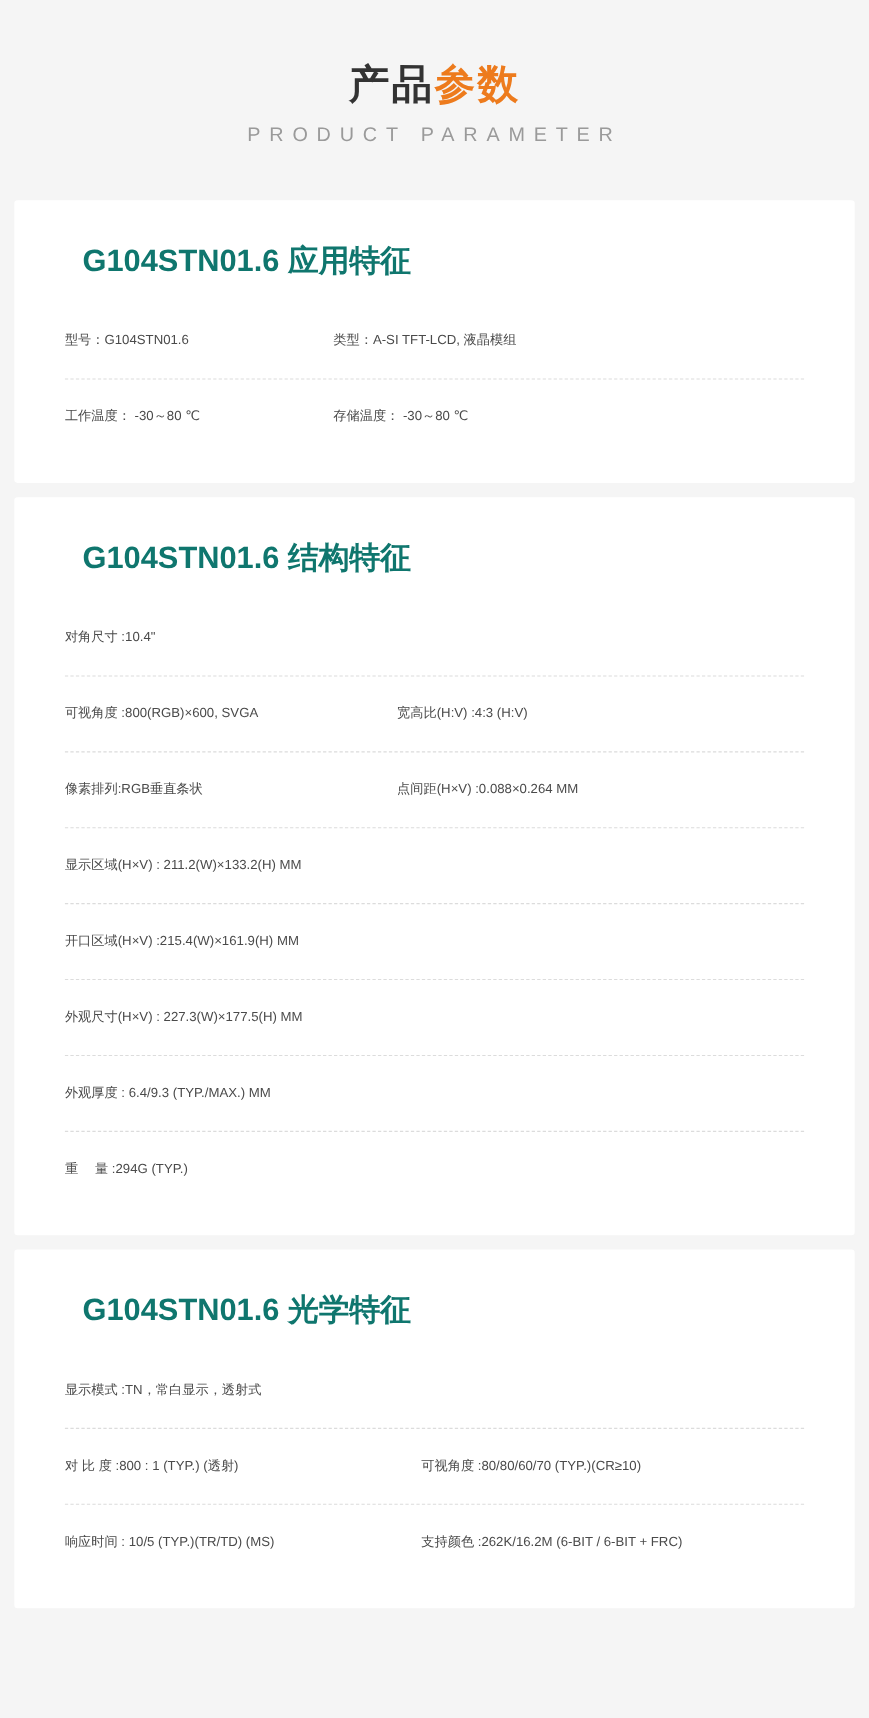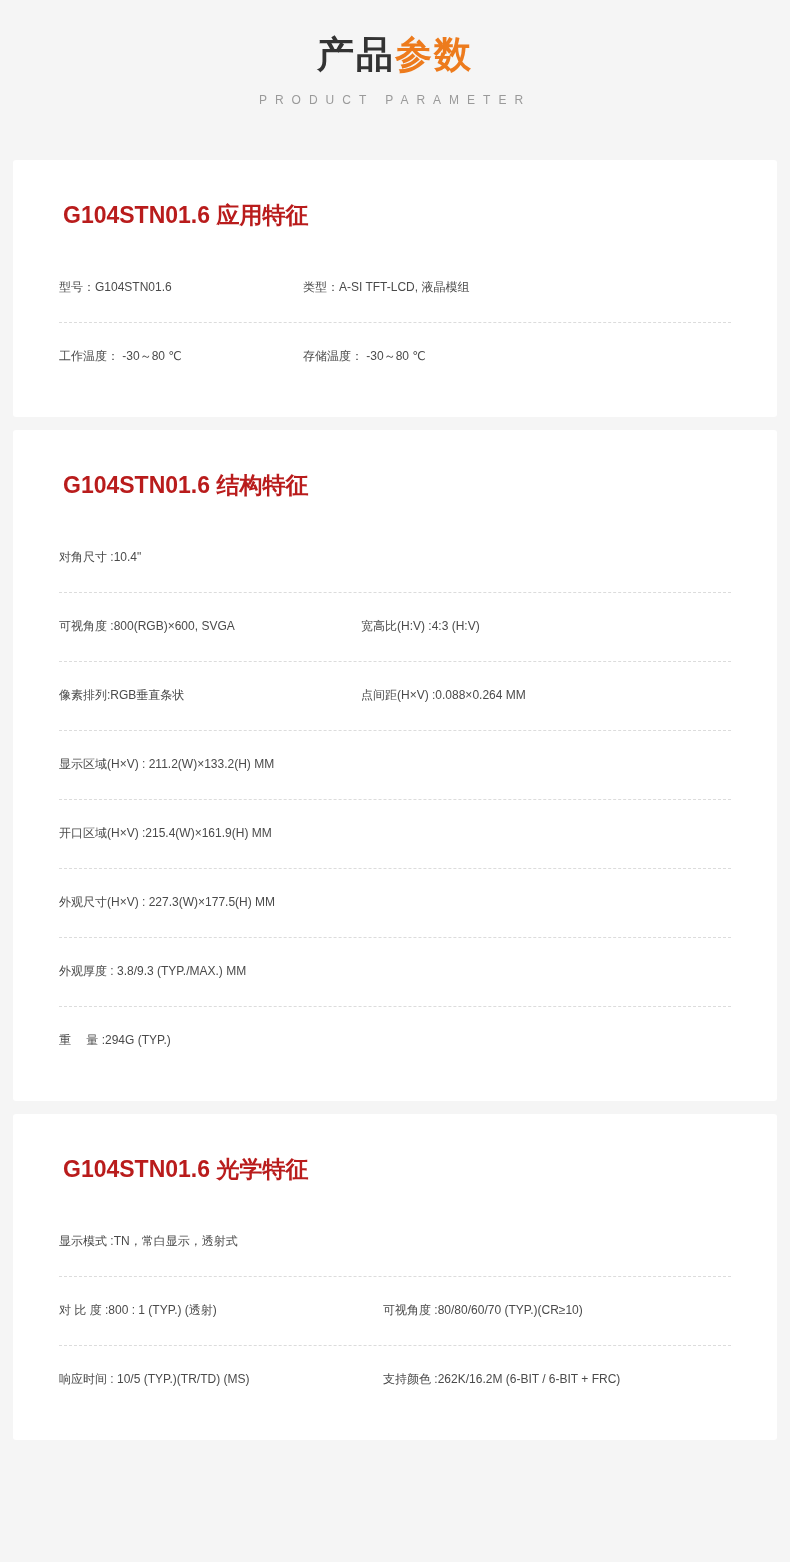--- a/index.html
+++ b/index.html
@@ -9,35 +9,35 @@
     font-family: "Liberation Sans", "DejaVu Sans", sans-serif;
   }
   body {
     width: 790px;
     min-height: 1562px;
     box-sizing: border-box;
   }
 
   
   .hero {
-    padding-top: 34px;
+    padding-top: 56px;
     text-align: center;
   }
   .hero-title {
     margin: 0;
     font-size: 37px;
     line-height: 42px;
     font-weight: 700;
     letter-spacing: 2px;
   }
   .hero-title .t-dark   { color: #333333; }
   .hero-title .t-accent { color: #ed7b1d; }
   .hero-sub {
     margin-top: 16px;
-    font-size: 12px;
+    font-size: 18px;
     line-height: 16px;
     color: #9a9a9a;
     letter-spacing: 8px;
     font-weight: 400;
   }
 
   
   .cards {
     margin-top: 52px;
     padding: 0 13px 44px;
@@ -45,25 +45,25 @@
     flex-direction: column;
     gap: 13px;
   }
   .card {
     background: #ffffff;
     border-radius: 3px;
     padding: 42px 46px 26px;
     box-sizing: border-box;
   }
   .card h2 {
-    margin: 0 4px 26px;
-    font-size: 23px;
+    margin: 0 16px 26px;
+    font-size: 28px;
     line-height: 26px;
     font-weight: 700;
-    color: #b91c1c;
+    color: #0f766e;
   }
   .row {
     display: flex;
     align-items: baseline;
     padding: 24px 0 25px;
   }
   .row:not(:last-child) {
     border-bottom: 1px dashed #dcdcdc;
   }
   .cell {
@@ -124,21 +124,21 @@
       </div>
       <div class="row">
         <span class="cell cell-a">开口区域(H×V) :215.4(W)×161.9(H) MM</span>
         <span class="cell cell-b"></span>
       </div>
       <div class="row">
         <span class="cell cell-a">外观尺寸(H×V) : 227.3(W)×177.5(H) MM</span>
         <span class="cell cell-b"></span>
       </div>
       <div class="row">
-        <span class="cell cell-a">外观厚度 : 3.8/9.3 (TYP./MAX.) MM</span>
+        <span class="cell cell-a">外观厚度 : 6.4/9.3 (TYP./MAX.) MM</span>
         <span class="cell cell-b"></span>
       </div>
       <div class="row">
         <span class="cell cell-a">重　 量 :294G (TYP.)</span>
         <span class="cell cell-b"></span>
       </div>
     </div>
   </section>
 
   <section class="card card-opt">

